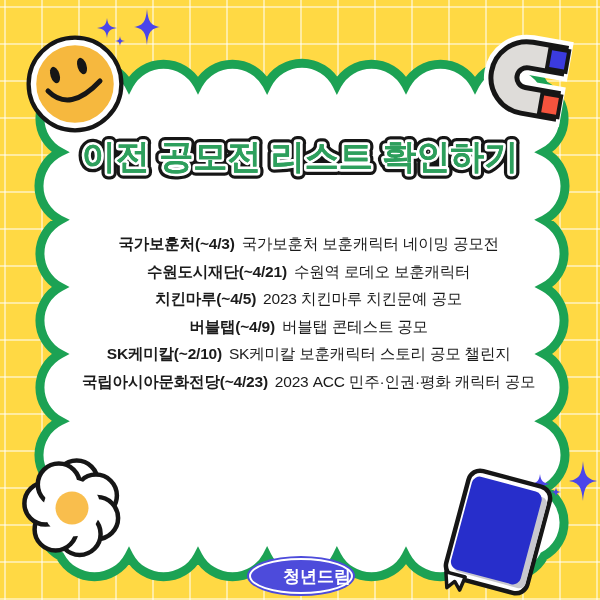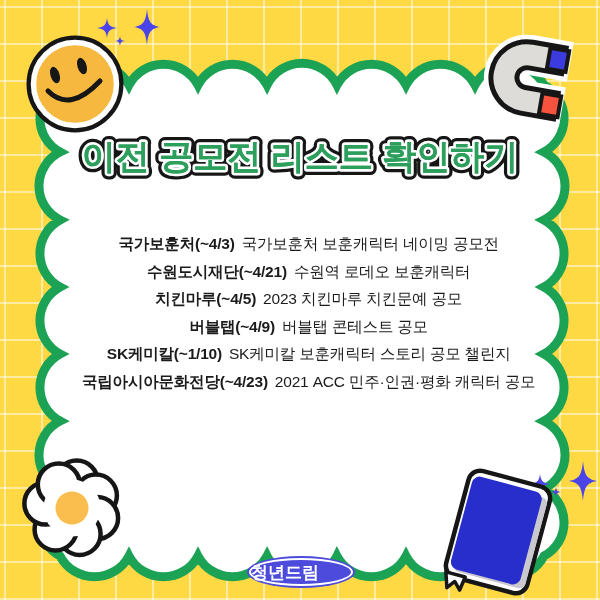--- a/index.html
+++ b/index.html
@@ -14,23 +14,23 @@
   .abs{position:absolute;}
   svg{display:block;pointer-events:none;}
   
   .title-svg{left:0;top:124px;}
   .title-svg text{font-family:"Liberation Sans","DejaVu Sans",sans-serif;font-weight:900;font-size:34px;letter-spacing:0px;}
   
   .contest-list{left:82px;top:230px;color:#1B1B1B;font-size:15.5px;line-height:27.6px;white-space:nowrap;text-align:center;}
   .row .org{font-weight:800;margin-right:7px;letter-spacing:-0.2px;}
   .row .desc{font-weight:400;letter-spacing:-0.2px;}
   
-  .badge{left:249px;top:558px;width:104px;height:28px;background:#4D4BDB;border:2.5px solid #ffffff;
+  .badge{left:249px;top:558px;width:104px;height:36px;background:#4D4BDB;border:2.5px solid #ffffff;
     box-shadow:0 0 0 2px #4D4BDB;border-radius:50%;box-sizing:border-box;
-    display:flex;align-items:center;justify-content:flex-start;}
+    display:flex;align-items:center;justify-content:flex-end;}
   .badge span{color:#ffffff;font-weight:700;font-size:17px;}
 </style>
 </head>
 <body>
 
 <div class="stage">
 
   <svg class="abs" width="600" height="600" viewBox="0 0 600 600">
     <path fill="#FFFFFF" stroke="#1CA254" stroke-width="9" d="M60,85
          A39,39 0 0 1 129,85 A39,39 0 0 1 198,85 A39,39 0 0 1 267,85 A39,39 0 0 1 337,85 A39,39 0 0 1 406,85 A39,39 0 0 1 475,85 A39,39 0 0 1 544,85
@@ -63,24 +63,24 @@
     <div class="row">
       <span class="org">수원도시재단(~4/21)</span><span class="desc">수원역 로데오 보훈캐릭터</span>
     </div>
     <div class="row">
       <span class="org">치킨마루(~4/5)</span><span class="desc">2023 치킨마루 치킨문예 공모</span>
     </div>
     <div class="row">
       <span class="org">버블탭(~4/9)</span><span class="desc">버블탭 콘테스트 공모</span>
     </div>
     <div class="row">
-      <span class="org">SK케미칼(~1/10)</span><span class="desc">SK케미칼 보훈캐릭터 스토리 공모 챌린지</span>
+      <span class="org">SK케미칼(~2/10)</span><span class="desc">SK케미칼 보훈캐릭터 스토리 공모 챌린지</span>
     </div>
     <div class="row">
-      <span class="org">국립아시아문화전당(~4/23)</span><span class="desc">2021 ACC 민주·인권·평화 캐릭터 공모</span>
+      <span class="org">국립아시아문화전당(~4/23)</span><span class="desc">2023 ACC 민주·인권·평화 캐릭터 공모</span>
     </div>
   </div>
 
   <svg class="abs" style="left:20px;top:29px" width="110" height="110" viewBox="0 0 110 110">
     <circle cx="55" cy="55" r="46" fill="#F6B83E" stroke="#161616" stroke-width="5"></circle>
     <circle cx="55" cy="55" r="41.5" fill="none" stroke="#FFFFFF" stroke-width="5.5"></circle>
     <ellipse cx="35" cy="46" rx="4.5" ry="8.5" fill="#161616" transform="rotate(-18 35 46)"></ellipse>
     <ellipse cx="62" cy="37" rx="4.5" ry="8.5" fill="#161616" transform="rotate(-18 62 37)"></ellipse>
     <path d="M28,62 Q50,84 80,52" fill="none" stroke="#161616" stroke-width="5" stroke-linecap="round"></path>
   </svg>

